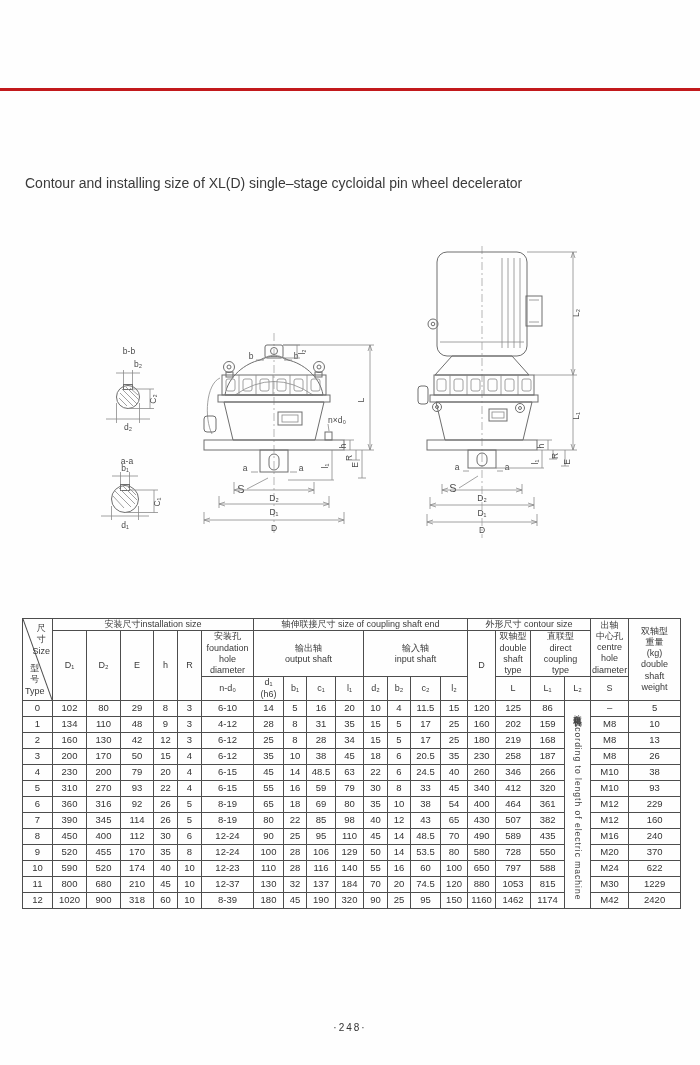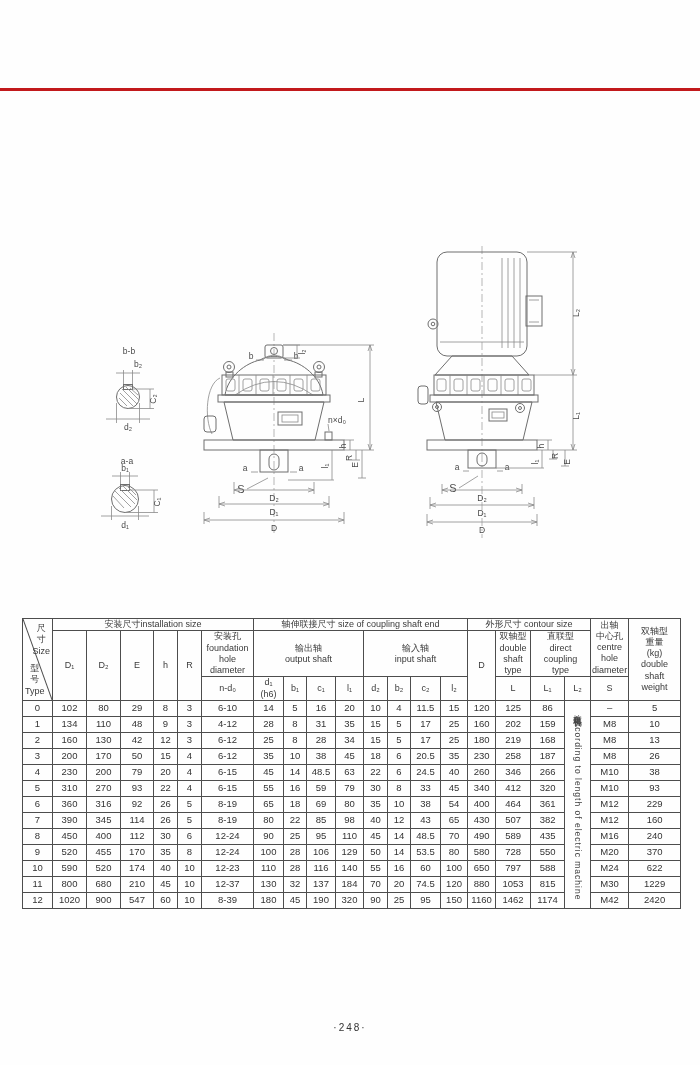--- a/index.html
+++ b/index.html
@@ -38,20 +38,21 @@
   }
   .page-num{position:absolute;left:0;top:1022px;width:700px;text-align:center;
     font-size:10px;color:#333;letter-spacing:2px;}
 </style>
 </head>
 <body>
 
 <div class="red-rule"></div>
 
 <div class="titles">
+  <div class="title-en">Contour and installing size of XL(D) single–stage cycloidal pin wheel decelerator</div>
 </div>
 
 <div class="drawing-wrap">
 <svg width="670" height="335" viewBox="0 0 670 335">
 
   <g>
     <text x="97" y="116" text-anchor="middle">b-b</text>
     <circle class="ln" cx="96" cy="159" r="11.5"></circle>
     <rect class="ln" x="91.5" y="146.5" width="9" height="5"></rect>
     <path class="thin" d="M88,155 L101,168 M90,151 L105,166 M94,149 L107,162 M98,150 L106,157 M87,160 L95,168"></path>
@@ -569,21 +570,21 @@
         <td>880</td>
         <td>1053</td>
         <td>815</td>
         <td>M30</td>
         <td>1229</td>
       </tr>
       <tr>
         <td>12</td>
         <td>1020</td>
         <td>900</td>
-        <td>547</td>
+        <td>318</td>
         <td>60</td>
         <td>10</td>
         <td>8-39</td>
         <td>180</td>
         <td>45</td>
         <td>190</td>
         <td>320</td>
         <td>90</td>
         <td>25</td>
         <td>95</td>

